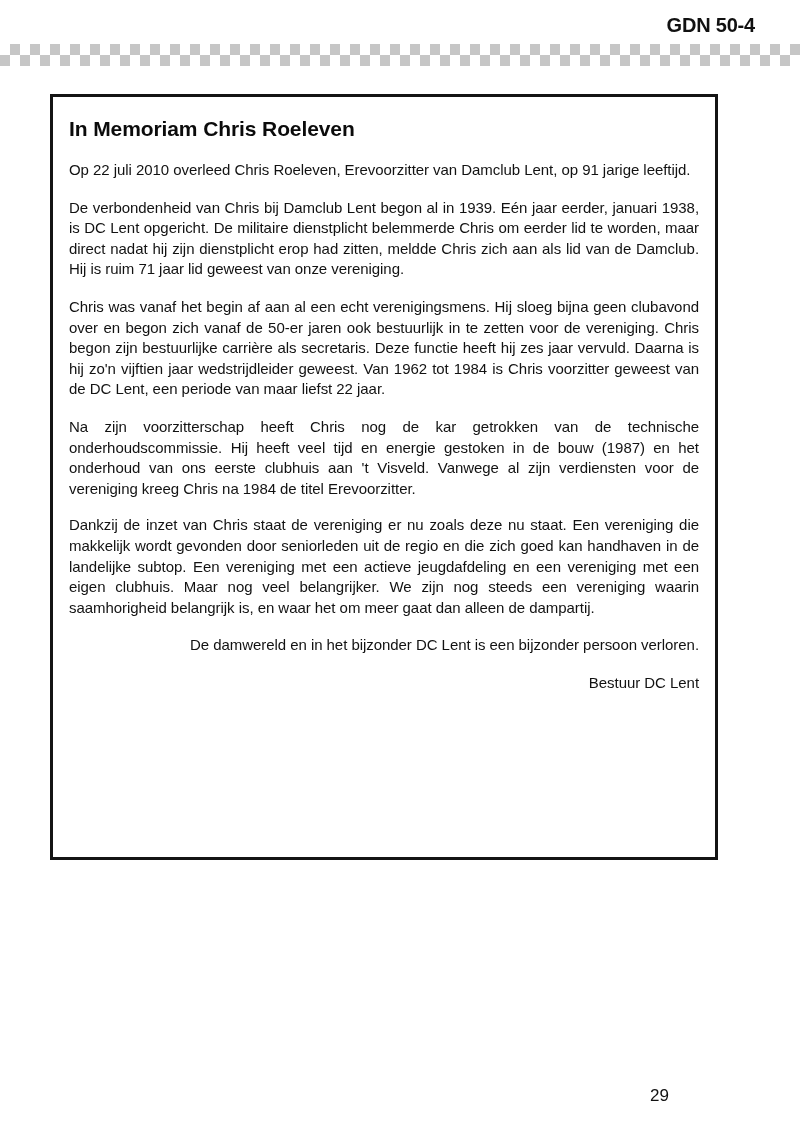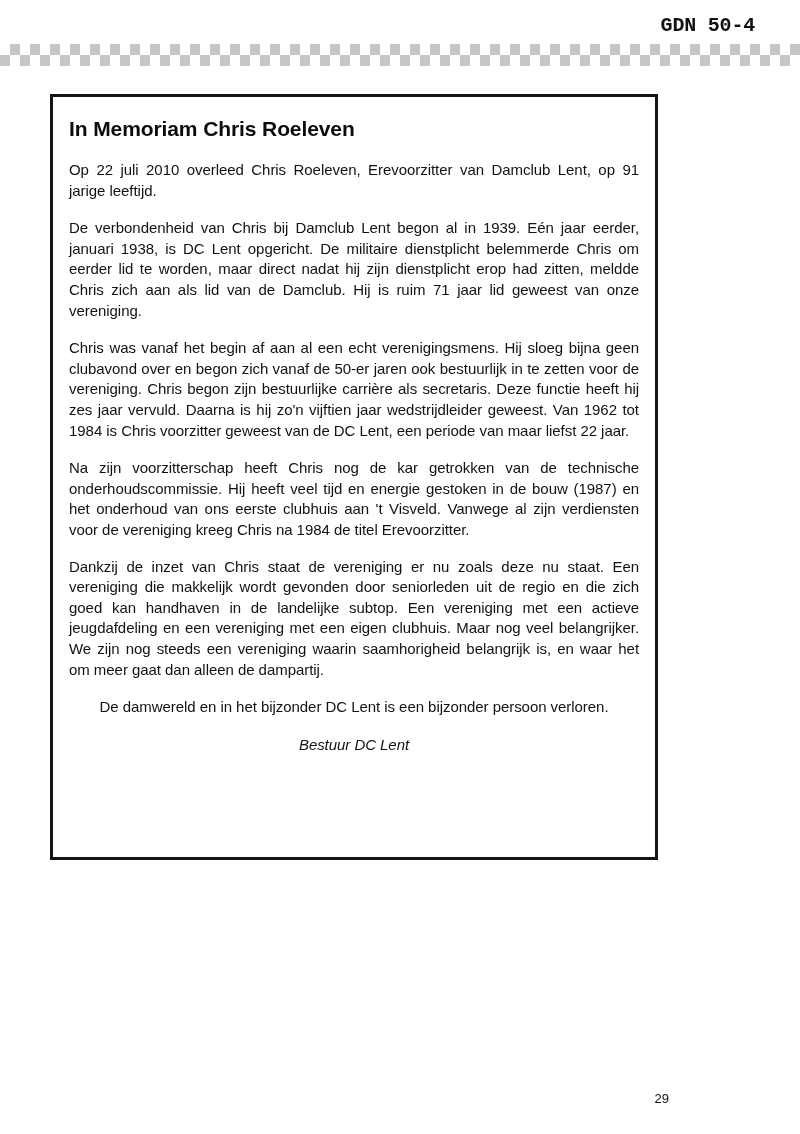--- a/index.html
+++ b/index.html
@@ -26,21 +26,21 @@
     height: 46px;
     box-sizing: border-box;
   }
   .issue-code {
     position: absolute;
     right: 45px;
     top: 14px;
     font-size: 20px;
     font-weight: bold;
     letter-spacing: -0.2px;
-    font-family: Liberation Mono, monospace;
+    font-family: Liberation Sans, sans-serif;
     color: #111111;
     white-space: nowrap;
   }
 
   
   .checker-rule {
     position: absolute;
     top: 44px;
     left: 0;
     width: 800px;
@@ -62,21 +62,21 @@
     background-image: linear-gradient(to right,
        #c6c6c6 0px, #c6c6c6 10px,
        #ffffff 10px, #ffffff 20px);
   }
 
   
   .article-box {
     position: absolute;
     left: 50px;
     top: 94px;
-    width: 608px;
+    width: 668px;
     min-height: 766px;
     box-sizing: border-box;
     border: 3px solid #141414;
     background: #ffffff;
     padding: 18px 16px 16px 16px;
   }
   .article-title {
     font-size: 21px;
     font-weight: bold;
     margin: 2px 0 20px 0;
@@ -91,39 +91,38 @@
     text-align: justify;
     text-justify: inter-word;
     color: #121212;
     letter-spacing: -0.05px;
   }
   .article-body p.tight {
     margin-bottom: 16px;
   }
   .article-body p:last-child {
     margin-bottom: 0;
-    font-style: italic;
   }
   .article-body p.no-justify {
-    text-align: center;
+    text-align: right;
   }
 
   
   .page-footer {
     position: absolute;
     left: 0;
     bottom: 0;
     width: 800px;
     height: 70px;
   }
   .page-number {
     position: absolute;
     right: 131px;
     bottom: 28px;
-    font-size: 13px;
+    font-size: 17px;
     color: #111111;
   }
 </style>
 </head>
 <body>
 
 <div class="page-header">
   <div class="issue-code">GDN 50-4</div>
 </div>
 

